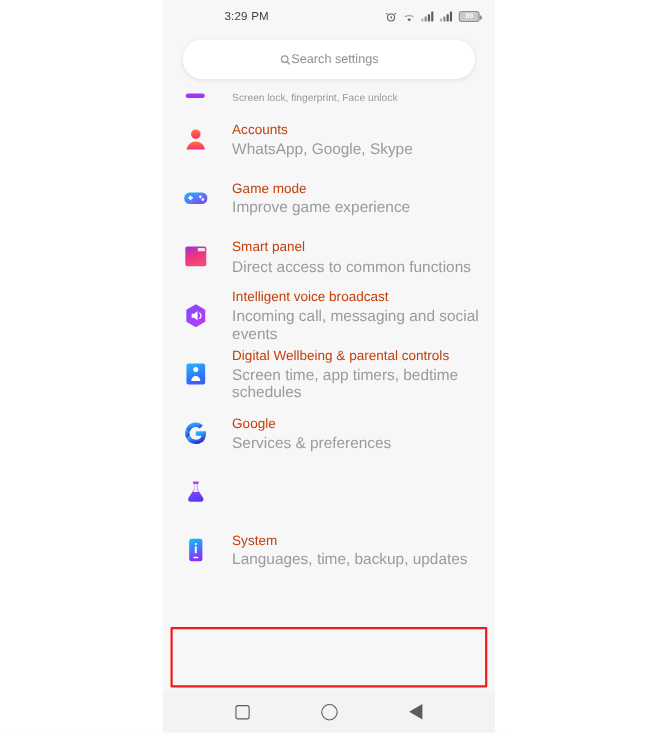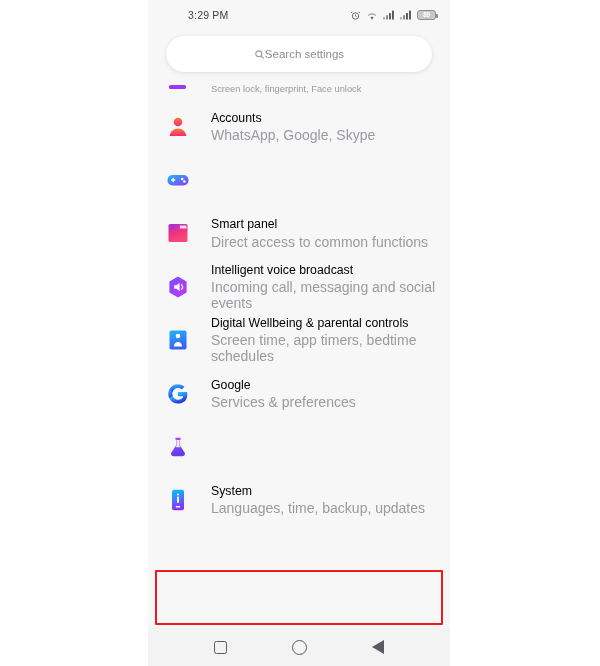--- a/index.html
+++ b/index.html
@@ -25,21 +25,21 @@
   
   .statusbar {
     height: 30px;
     display: flex;
     align-items: center;
     padding: 0 14px 0 16px;
     font-size: 10.5px;
     color: #4a4a4a;
     letter-spacing: .2px;
   }
-  .status-time { margin-left: 24px; font-size: 10.5px; color: #3f3f42; }
+  .status-time { margin-left: 40px; font-size: 10.5px; color: #3f3f42; }
   .status-right {
     margin-left: auto;
     display: flex;
     align-items: center;
     gap: 5px;
   }
   .sb-icon { display: block; }
 
   .battery {
     position: relative;
@@ -83,21 +83,21 @@
   }
   .row.partial { height: 16px; align-items: flex-start; overflow: hidden; }
 
   .row .icon {
     width: 26px; height: 26px;
     flex: 0 0 26px;
     display: flex; align-items: center; justify-content: center;
     margin-right: 20px;
   }
   .row .txt { display: flex; flex-direction: column; gap: 2px; }
-  .row .title { font-size: 12.3px; color: #000000; line-height: 1.15; }
+  .row .title { font-size: 12.3px; color: #c2410c; line-height: 1.15; }
   .row .sub   { font-size: 14px;  color: #9a9a9f; line-height: 1.15; }
 
   .row.partial .icon { height: 12px; align-items: flex-start; }
   .row.partial .sub  { font-size: 9.3px; color: #9a9a9f; }
 
   
   .highlight-box {
     position: absolute;
     left: 7px;
     width: 288px;
@@ -220,20 +220,24 @@
                 <stop offset="1" stop-color="#8a3df0"></stop>
               </linearGradient>
             </defs>
           <rect x="1.5" y="7" width="21" height="10.5" rx="5" fill="url(#gGame)"></rect>
           <rect x="5" y="11.2" width="4.4" height="1.5" rx=".7" fill="#fff"></rect>
           <rect x="6.45" y="9.75" width="1.5" height="4.4" rx=".7" fill="#fff"></rect>
           <circle cx="16.2" cy="10.9" r="1.25" fill="#fff"></circle>
           <circle cx="18.4" cy="13.4" r="1.25" fill="#fff"></circle>
         </svg>
       </span>
+      <span class="txt">
+        <span class="title">Game mode</span>
+        <span class="sub">Improve game experience</span>
+      </span>
     </div>
 
     <div class="row">
       <span class="icon">
         <svg width="24" height="24" viewBox="0 0 24 24">
           <defs>
               <linearGradient id="gSP" x1="0" y1="0" x2="0.4" y2="1">
             <stop offset="0" stop-color="#9b31e8"></stop>
                 <stop offset=".55" stop-color="#f0337f"></stop>
                 <stop offset="1" stop-color="#f5497a"></stop>

